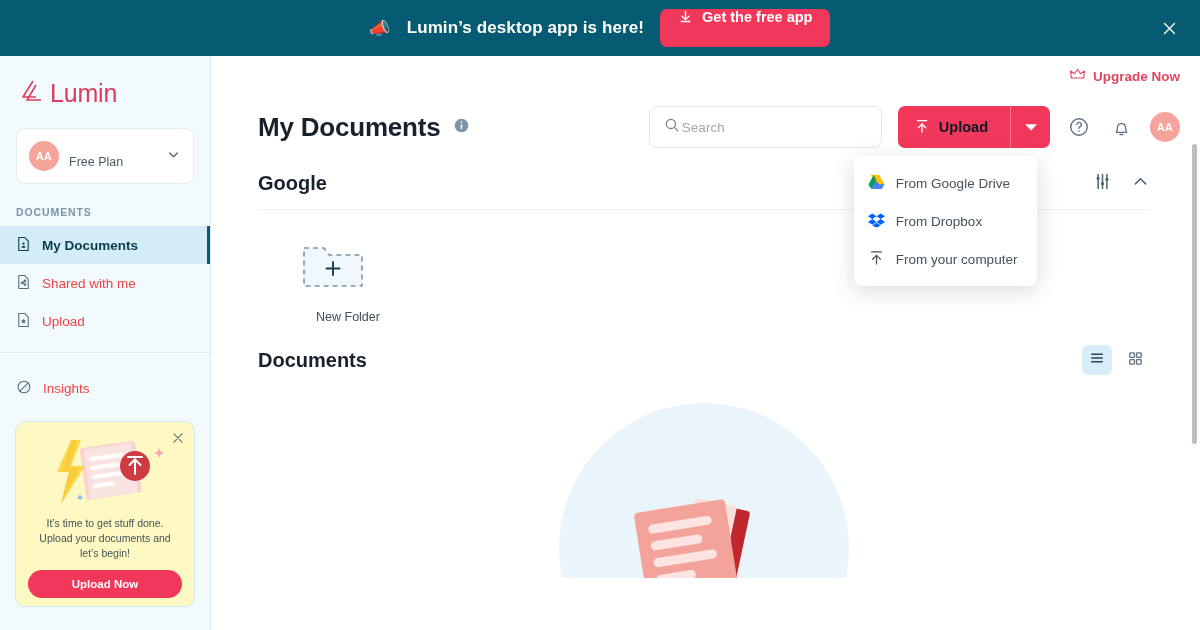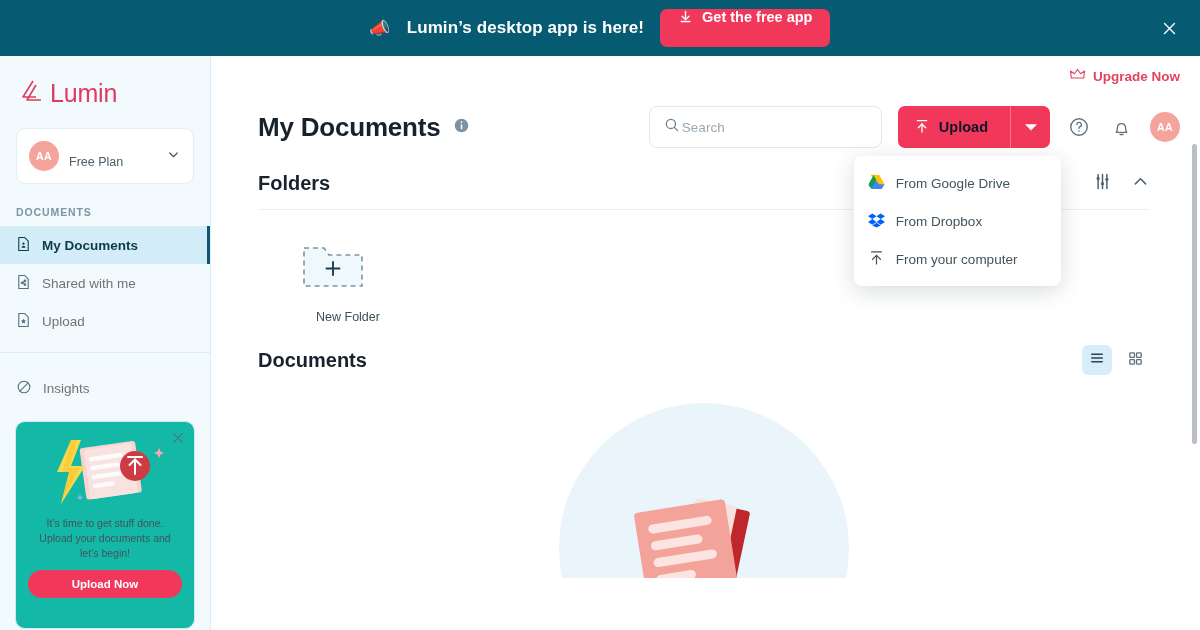--- a/index.html
+++ b/index.html
@@ -71,38 +71,38 @@
   }
   .plan-label { flex: 1; font-size: 12.5px; color: #4a5c66; padding-top: 12px; }
 
   .section-label {
     font-size: 10.5px; font-weight: 700; color: #7d96a3;
     letter-spacing: .9px; padding: 22px 0 8px 16px;
   }
   .nav-item {
     display: flex; align-items: center; gap: 11px;
     padding: 0 0 0 16px; height: 38px;
-    font-size: 13.5px; color: #737373; cursor: pointer;
+    font-size: 13.5px; color: #ef4444; cursor: pointer;
     position: relative;
   }
   .nav-item.active {
     background: #d3edf8; color: #0d3b4c; font-weight: 700;
   }
   .nav-item.active::after {
     content: ""; position: absolute; right: 0; top: 0;
     width: 3px; height: 100%; background: #0d5870;
   }
   .nav-divider { height: 1px; background: #dceef5; margin: 12px 0 0 0; }
 
   .promo {
     margin: 14px 15px 0 15px;
-    background: #14b8a6;
+    background: #fef9c3;
     border: 1px solid #cfe9f3;
     border-radius: 10px;
-    padding: 12px 12px 30px 12px;
+    padding: 12px 12px 8px 12px;
     position: relative;
     flex: 0 0 auto;
   }
   .promo-close { position: absolute; top: 9px; right: 9px; cursor: pointer; }
   .promo-art { height: 76px; display: flex; align-items: center; justify-content: center; }
   .promo-text {
     font-size: 10.5px; color: #44535c; text-align: center;
     line-height: 1.45; margin-top: 6px; padding: 0 4px;
   }
   .promo-btn {
@@ -150,21 +150,21 @@
   }
   .upload-btn .lbl { margin: 0 22px 0 9px; }
   .upload-caret {
     width: 40px; height: 42px;
     border-left: 1px solid rgba(255,255,255,.32);
     display: flex; align-items: center; justify-content: center;
   }
 
   .dropdown {
     position: absolute; top: 50px; left: -44px;
-    width: 207px; background: #fff;
+    width: 183px; background: #fff;
     border-radius: 8px;
     box-shadow: 0 5px 22px rgba(20,40,60,.17);
     padding: 8px 0; z-index: 40;
   }
   .dd-item {
     display: flex; align-items: center; gap: 11px;
     height: 38px; padding: 0 14px;
     font-size: 13.5px; color: #44535c; cursor: pointer;
   }
 
@@ -434,21 +434,21 @@
             <path d="M6 17.5c1.3-1.2 1.3-2.4 1.3-4.8 0-3 1.5-5.2 4.7-5.2s4.7 2.2 4.7 5.2c0 2.4 0 3.6 1.3 4.8z"></path>
             <path d="M10.3 20h3.4" stroke-linecap="round"></path>
           </svg>
         </div>
         <div class="avatar-top">AA</div>
       </div>
 
       <div class="content">
 
         <div class="sec-head">
-          <span class="sec-title">Folders</span>
+          <span class="sec-title">Google</span>
           <div class="sec-tools">
             <span>
               <svg width="21" height="21" viewBox="0 0 24 24" fill="none" stroke="#4d6271" stroke-width="1.7" stroke-linecap="round">
                 <path d="M7 4v16M12 4v16M17 4v16"></path>
                 <circle cx="7" cy="8.5" r="1.8" fill="#4d6271" stroke="none"></circle>
                 <circle cx="12" cy="14.5" r="1.8" fill="#4d6271" stroke="none"></circle>
                 <circle cx="17" cy="9.5" r="1.8" fill="#4d6271" stroke="none"></circle>
               </svg>
             </span>
             <span>

